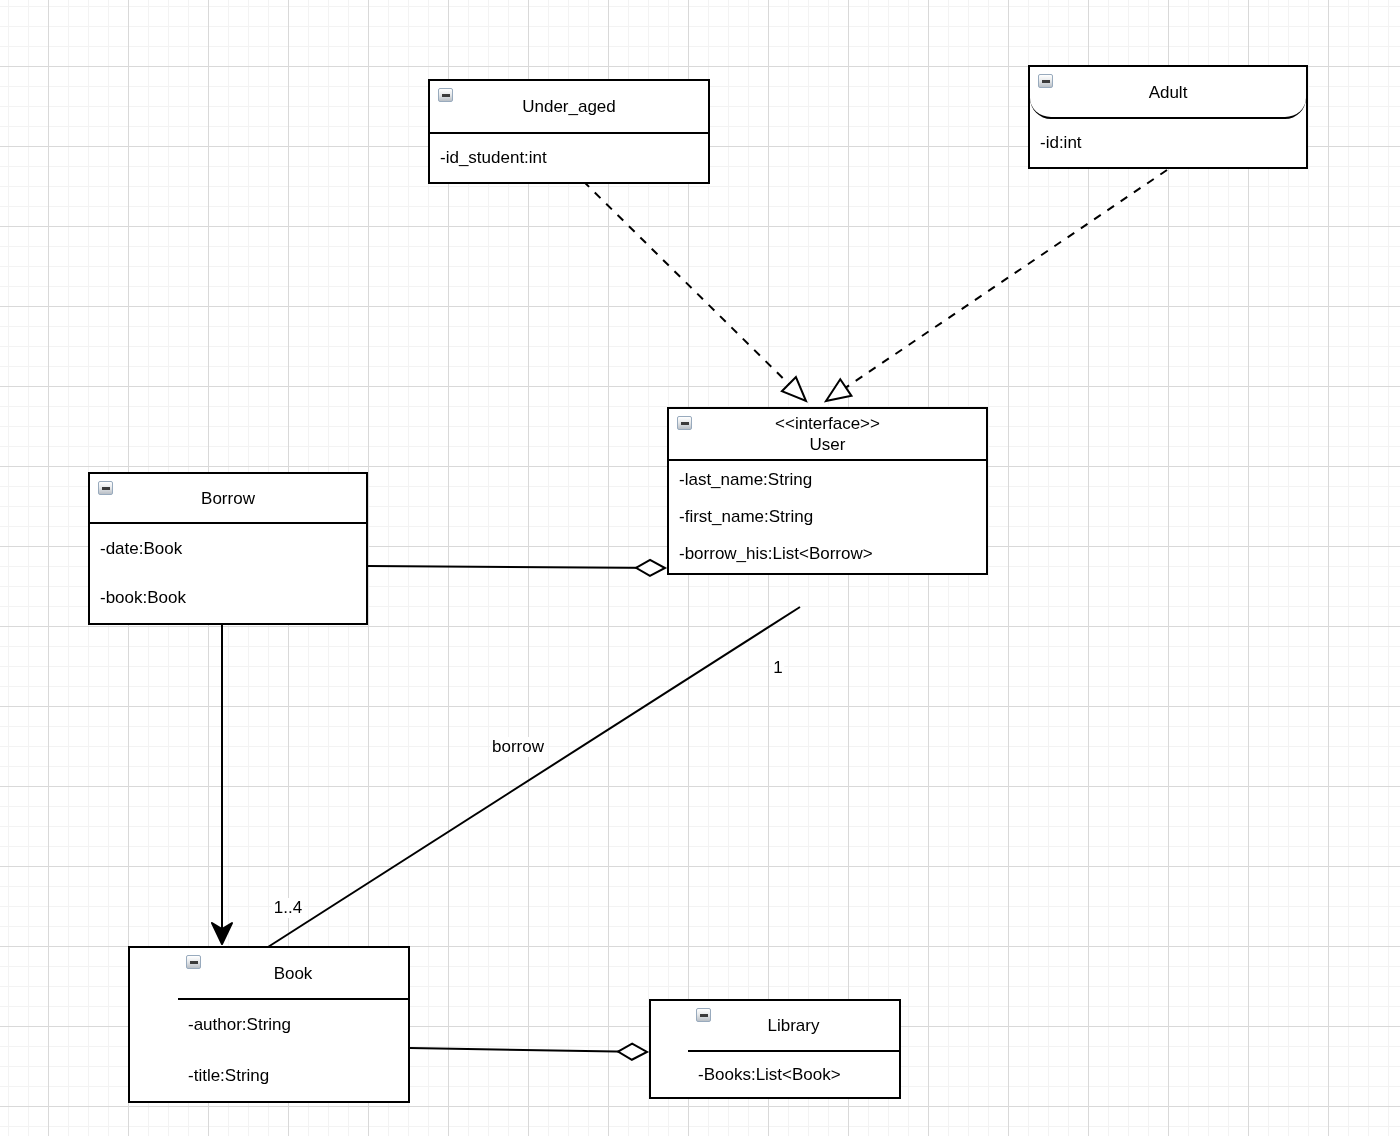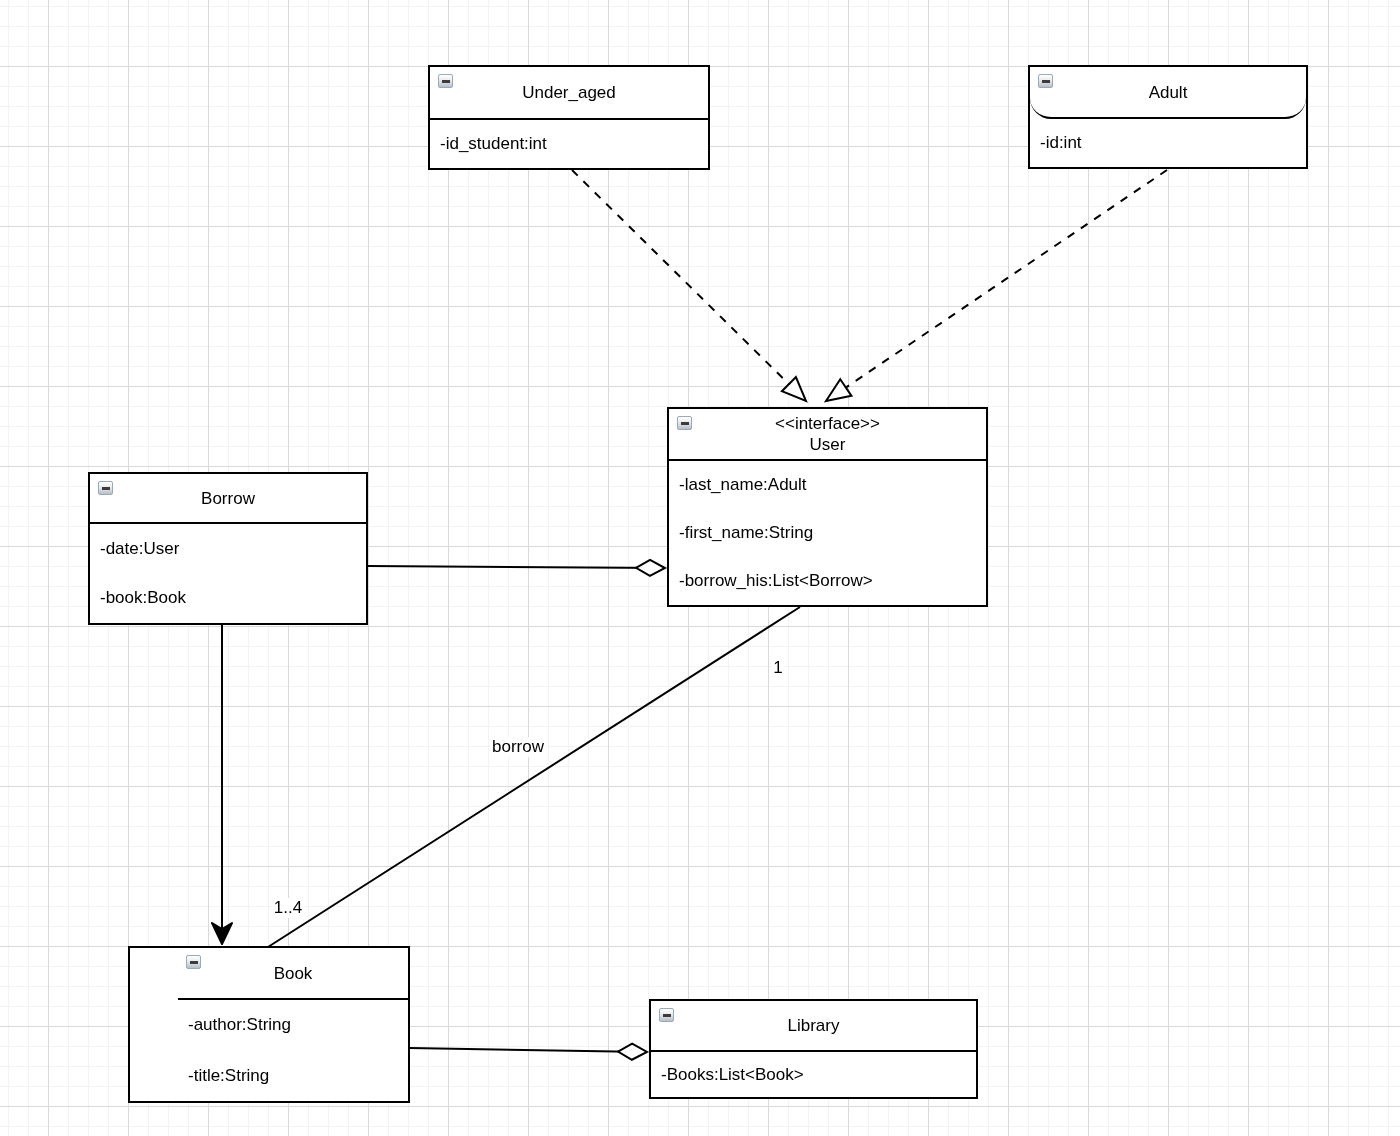--- a/index.html
+++ b/index.html
@@ -115,21 +115,21 @@
     </defs>
 
     <line x1="572" y1="170" x2="806" y2="401" stroke="#000" stroke-width="2" stroke-dasharray="8,8" marker-end="url(#tri)"></line>
     <line x1="1167" y1="170" x2="826" y2="401" stroke="#000" stroke-width="2" stroke-dasharray="8,8" marker-end="url(#tri)"></line>
     <line x1="368" y1="566" x2="665" y2="568" stroke="#000" stroke-width="2" marker-end="url(#diamond)"></line>
     <line x1="222" y1="625" x2="222" y2="944" stroke="#000" stroke-width="2" marker-end="url(#arrow)"></line>
     <line x1="800" y1="607" x2="268" y2="947" stroke="#000" stroke-width="2"></line>
     <line x1="410" y1="1048" x2="647" y2="1052" stroke="#000" stroke-width="2" marker-end="url(#diamond)"></line>
   </svg>
 
-  <div class="uml-box" style="left:428px; top:65px; width:282px; height:105px;">
+  <div class="uml-box" style="left:428px; top:79px; width:282px; height:105px;">
     <div class="uml-header" style="height:51px;">
       <span class="collapse-btn">
           <span class="minus"></span>
         </span>
       <div class="uml-title">Under_aged</div>
     </div>
     <div class="uml-attrs">
       <div class="uml-attr">-id_student:int</div>
     </div>
   </div>
@@ -139,62 +139,62 @@
       <span class="collapse-btn">
           <span class="minus"></span>
         </span>
       <div class="uml-title">Adult</div>
     </div>
     <div class="uml-attrs">
       <div class="uml-attr">-id:int</div>
     </div>
   </div>
 
-  <div class="uml-box" style="left:667px; top:407px; width:321px; height:200px;">
+  <div class="uml-box" style="left:667px; top:407px; width:321px; height:168px;">
     <div class="uml-header" style="height:50px;">
       <span class="collapse-btn">
           <span class="minus"></span>
         </span>
       <div class="uml-title">&lt;&lt;interface&gt;&gt;</div>
       <div class="uml-title">User</div>
     </div>
     <div class="uml-attrs">
-      <div class="uml-attr">-last_name:Adult</div>
+      <div class="uml-attr">-last_name:String</div>
       <div class="uml-attr">-first_name:String</div>
       <div class="uml-attr">-borrow_his:List&lt;Borrow&gt;</div>
     </div>
   </div>
 
   <div class="uml-box" style="left:88px; top:472px; width:280px; height:153px;">
     <div class="uml-header" style="height:48px;">
       <span class="collapse-btn">
           <span class="minus"></span>
         </span>
       <div class="uml-title">Borrow</div>
     </div>
     <div class="uml-attrs">
-      <div class="uml-attr">-date:User</div>
+      <div class="uml-attr">-date:Book</div>
       <div class="uml-attr">-book:Book</div>
     </div>
   </div>
 
   <div class="uml-box" style="left:128px; top:946px; width:282px; height:157px;padding-left:48px;">
     <div class="uml-header" style="height:50px;">
       <span class="collapse-btn">
           <span class="minus"></span>
         </span>
       <div class="uml-title">Book</div>
     </div>
     <div class="uml-attrs">
       <div class="uml-attr">-author:String</div>
       <div class="uml-attr">-title:String</div>
     </div>
   </div>
 
-  <div class="uml-box" style="left:649px; top:999px; width:329px; height:100px;">
+  <div class="uml-box" style="left:649px; top:999px; width:252px; height:100px;padding-left:37px;">
     <div class="uml-header" style="height:49px;">
       <span class="collapse-btn">
           <span class="minus"></span>
         </span>
       <div class="uml-title">Library</div>
     </div>
     <div class="uml-attrs">
       <div class="uml-attr">-Books:List&lt;Book&gt;</div>
     </div>
   </div>

